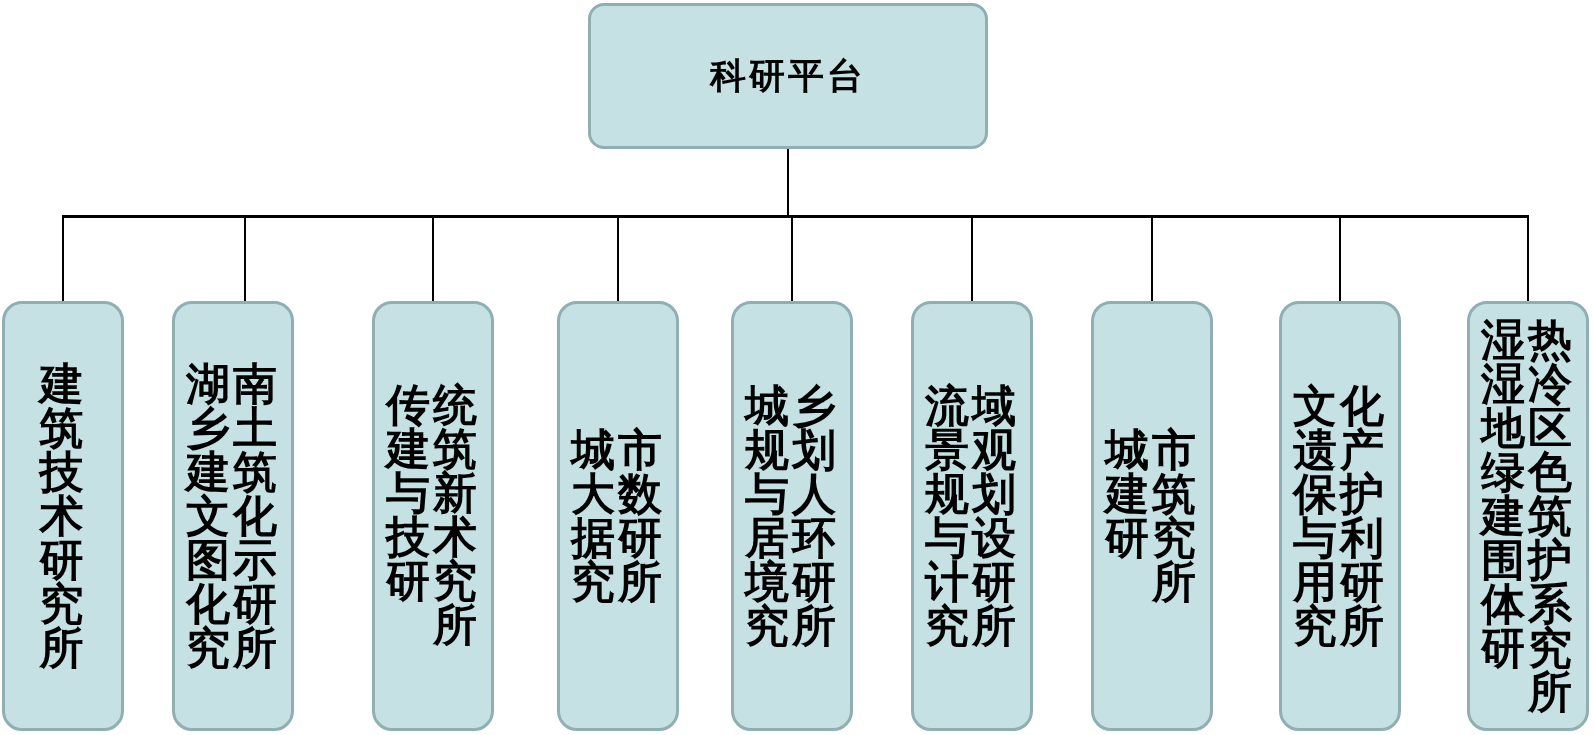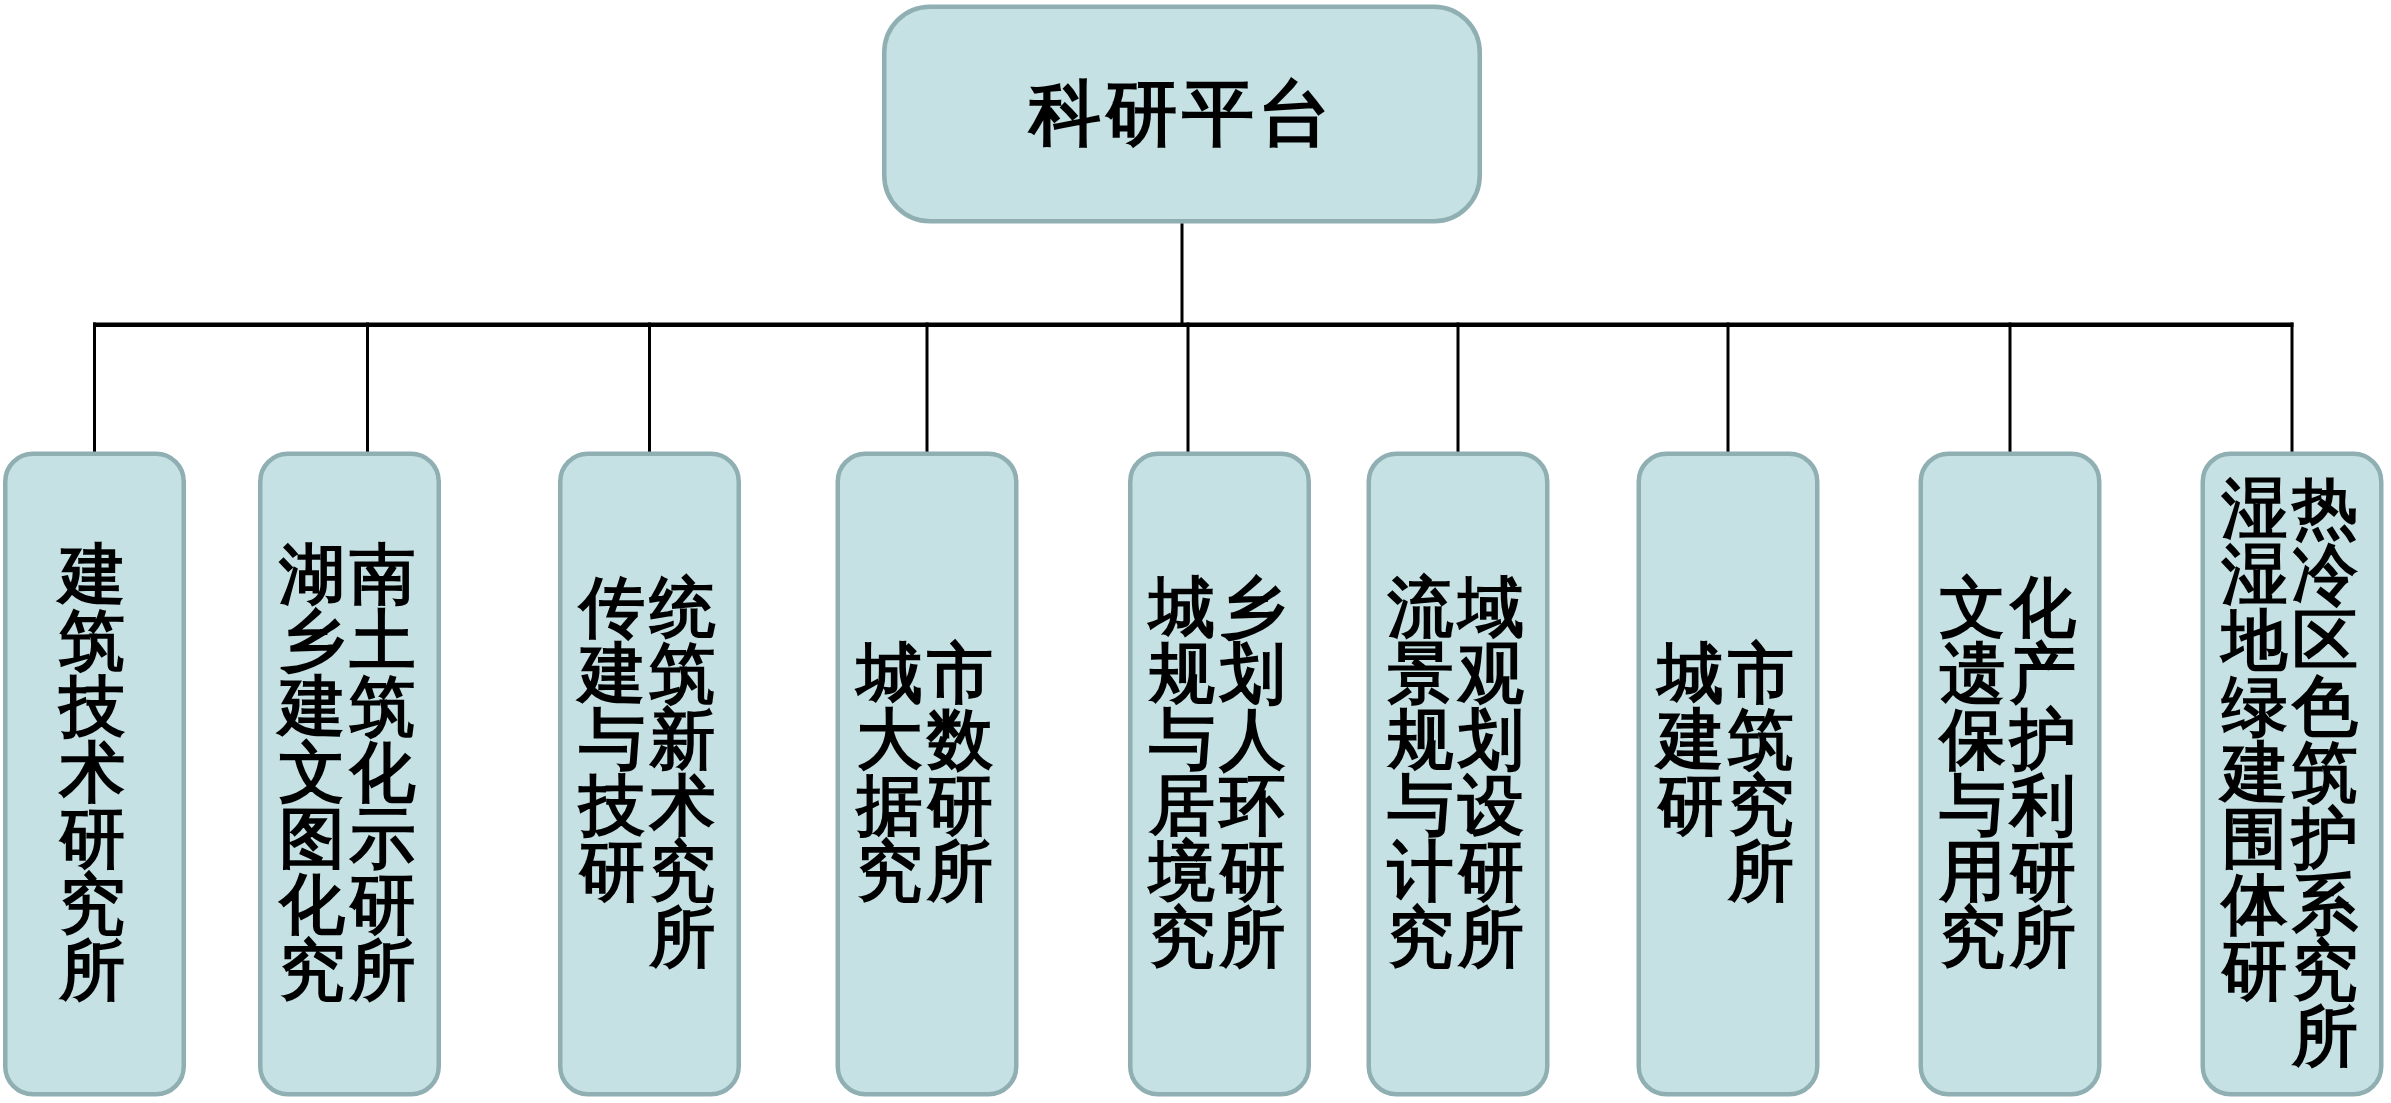--- a/index.html
+++ b/index.html
@@ -32,22 +32,22 @@
     justify-content: center;
     color: var(--text);
     font-weight: bold;
     text-align: center;
   }
   .root-node {
     left: 588px;
     top: 3px;
     width: 400px;
     height: 146px;
-    border-radius: 32px;
-    font-size: 48px;
+    border-radius: 16px;
+    font-size: 36px;
     letter-spacing: 3px;
   }
   .child-node {
     top: 301px;
     width: 122px;
     height: 430px;
     border-radius: 20px;
     font-size: 44px;
     line-height: 44px;
     letter-spacing: 3px;
@@ -55,21 +55,21 @@
   }
   .child-node .label {
     white-space: pre-line;
     display: block;
   }
   
   .col-1 { left: 2px; }
   .col-2 { left: 172px; }
   .col-3 { left: 372px; font-family: Liberation Serif, serif; }
   .col-4 { left: 557px; }
-  .col-5 { left: 752px; }
+  .col-5 { left: 731px; }
   .col-6 { left: 911px; }
   .col-7 { left: 1091px; }
   .col-8 { left: 1279px; }
   .col-9 { left: 1467px; }
   .connector {
     position: absolute;
     background: var(--connector);
   }
   .root-drop {
     left: 787px;

